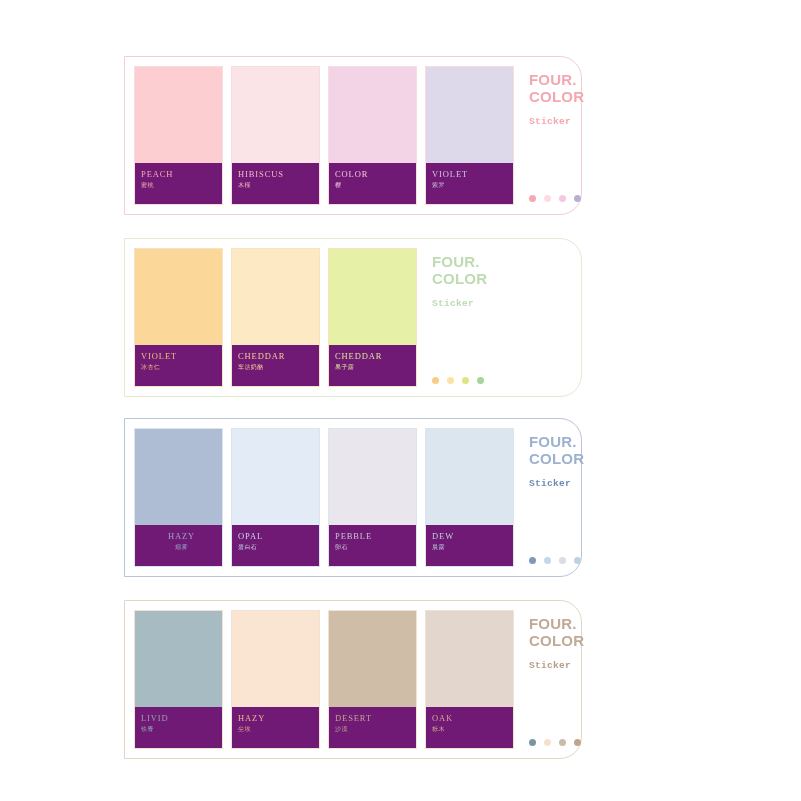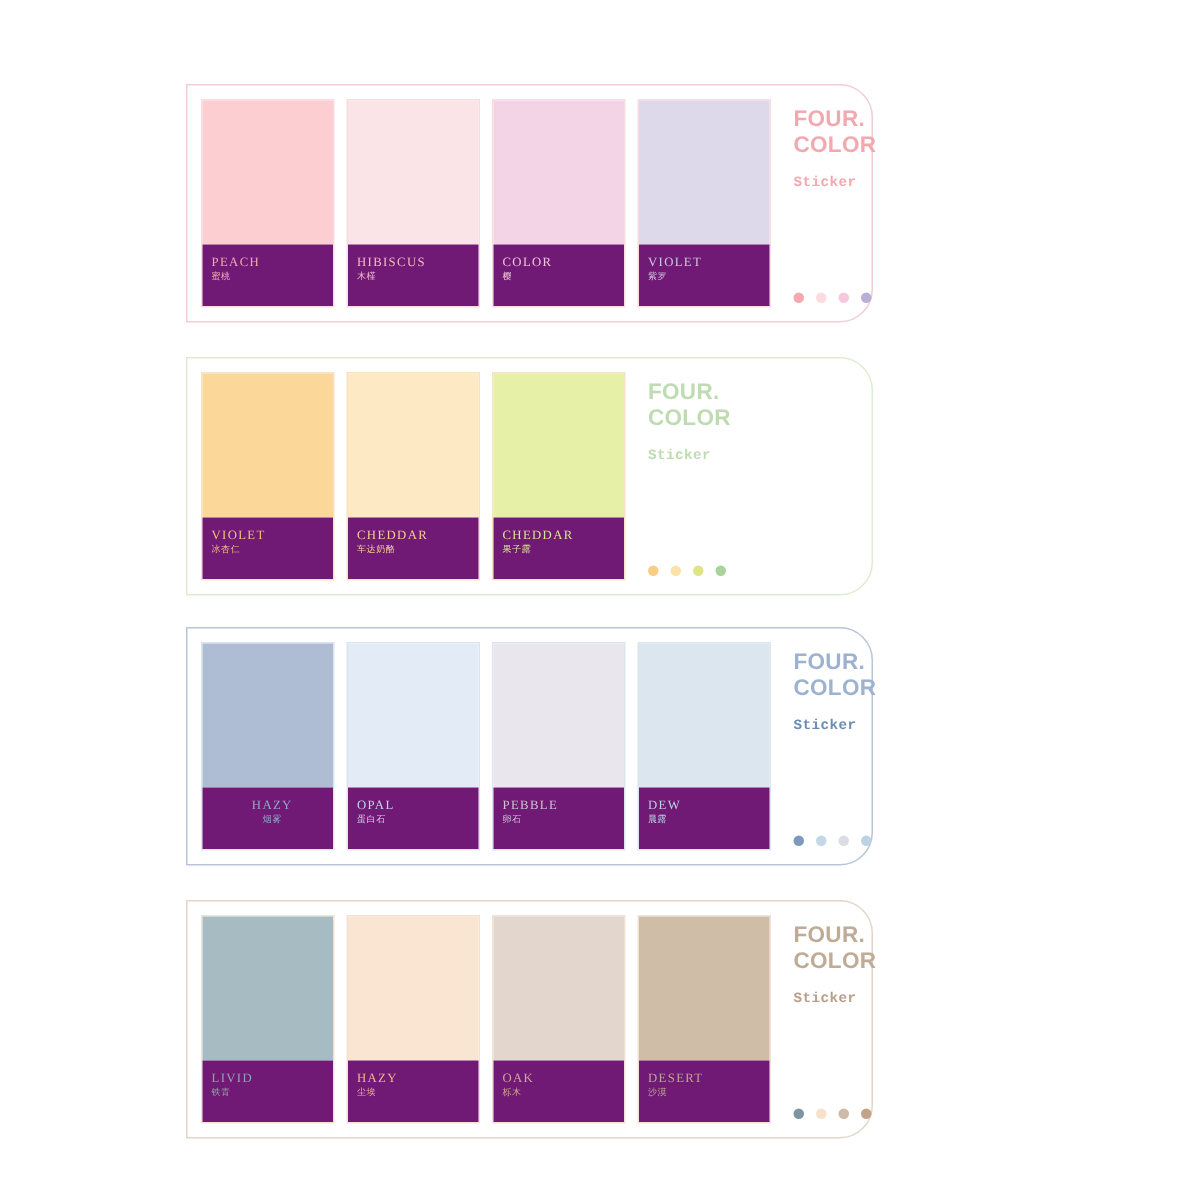--- a/index.html
+++ b/index.html
@@ -240,31 +240,31 @@
           </div>
         </div>
         <div class="swatch" style="border-color: rgb(240, 227, 214);">
           <div class="swatch-color" style="background: rgb(250, 229, 210); height: 96px;"></div>
           <div class="swatch-label">
             <div class="swatch-en" style="color: rgb(240, 180, 140);">HAZY</div>
             <div class="swatch-cn" style="color: rgb(240, 180, 140);">尘埃</div>
           </div>
         </div>
         <div class="swatch" style="border-color: rgb(240, 227, 214);">
+          <div class="swatch-color" style="background: rgb(207, 189, 168); height: 96px;"></div>
+          <div class="swatch-label">
+            <div class="swatch-en" style="color: rgb(189, 169, 143);">DESERT</div>
+            <div class="swatch-cn" style="color: rgb(189, 169, 143);">沙漠</div>
+          </div>
+        </div>
+        <div class="swatch" style="border-color: rgb(240, 227, 214);">
           <div class="swatch-color" style="background: rgb(227, 214, 204); height: 96px;"></div>
           <div class="swatch-label">
             <div class="swatch-en" style="color: rgb(209, 166, 148);">OAK</div>
             <div class="swatch-cn" style="color: rgb(209, 166, 148);">栎木</div>
-          </div>
-        </div>
-        <div class="swatch" style="border-color: rgb(240, 227, 214);">
-          <div class="swatch-color" style="background: rgb(207, 189, 168); height: 96px;"></div>
-          <div class="swatch-label">
-            <div class="swatch-en" style="color: rgb(189, 169, 143);">DESERT</div>
-            <div class="swatch-cn" style="color: rgb(189, 169, 143);">沙漠</div>
           </div>
         </div>
       </div>
       <div class="brand">
         <div class="brand-title" style="color: rgb(192, 171, 151);">FOUR.</div>
         <div class="brand-title" style="color: rgb(192, 171, 151);">COLOR</div>
         <div class="brand-sub" style="color: rgb(183, 158, 136);">Sticker</div>
         <div class="dots">
           <span class="dot" style="background: rgb(123, 150, 160);"></span>
           <span class="dot" style="background: rgb(247, 225, 205);"></span>

